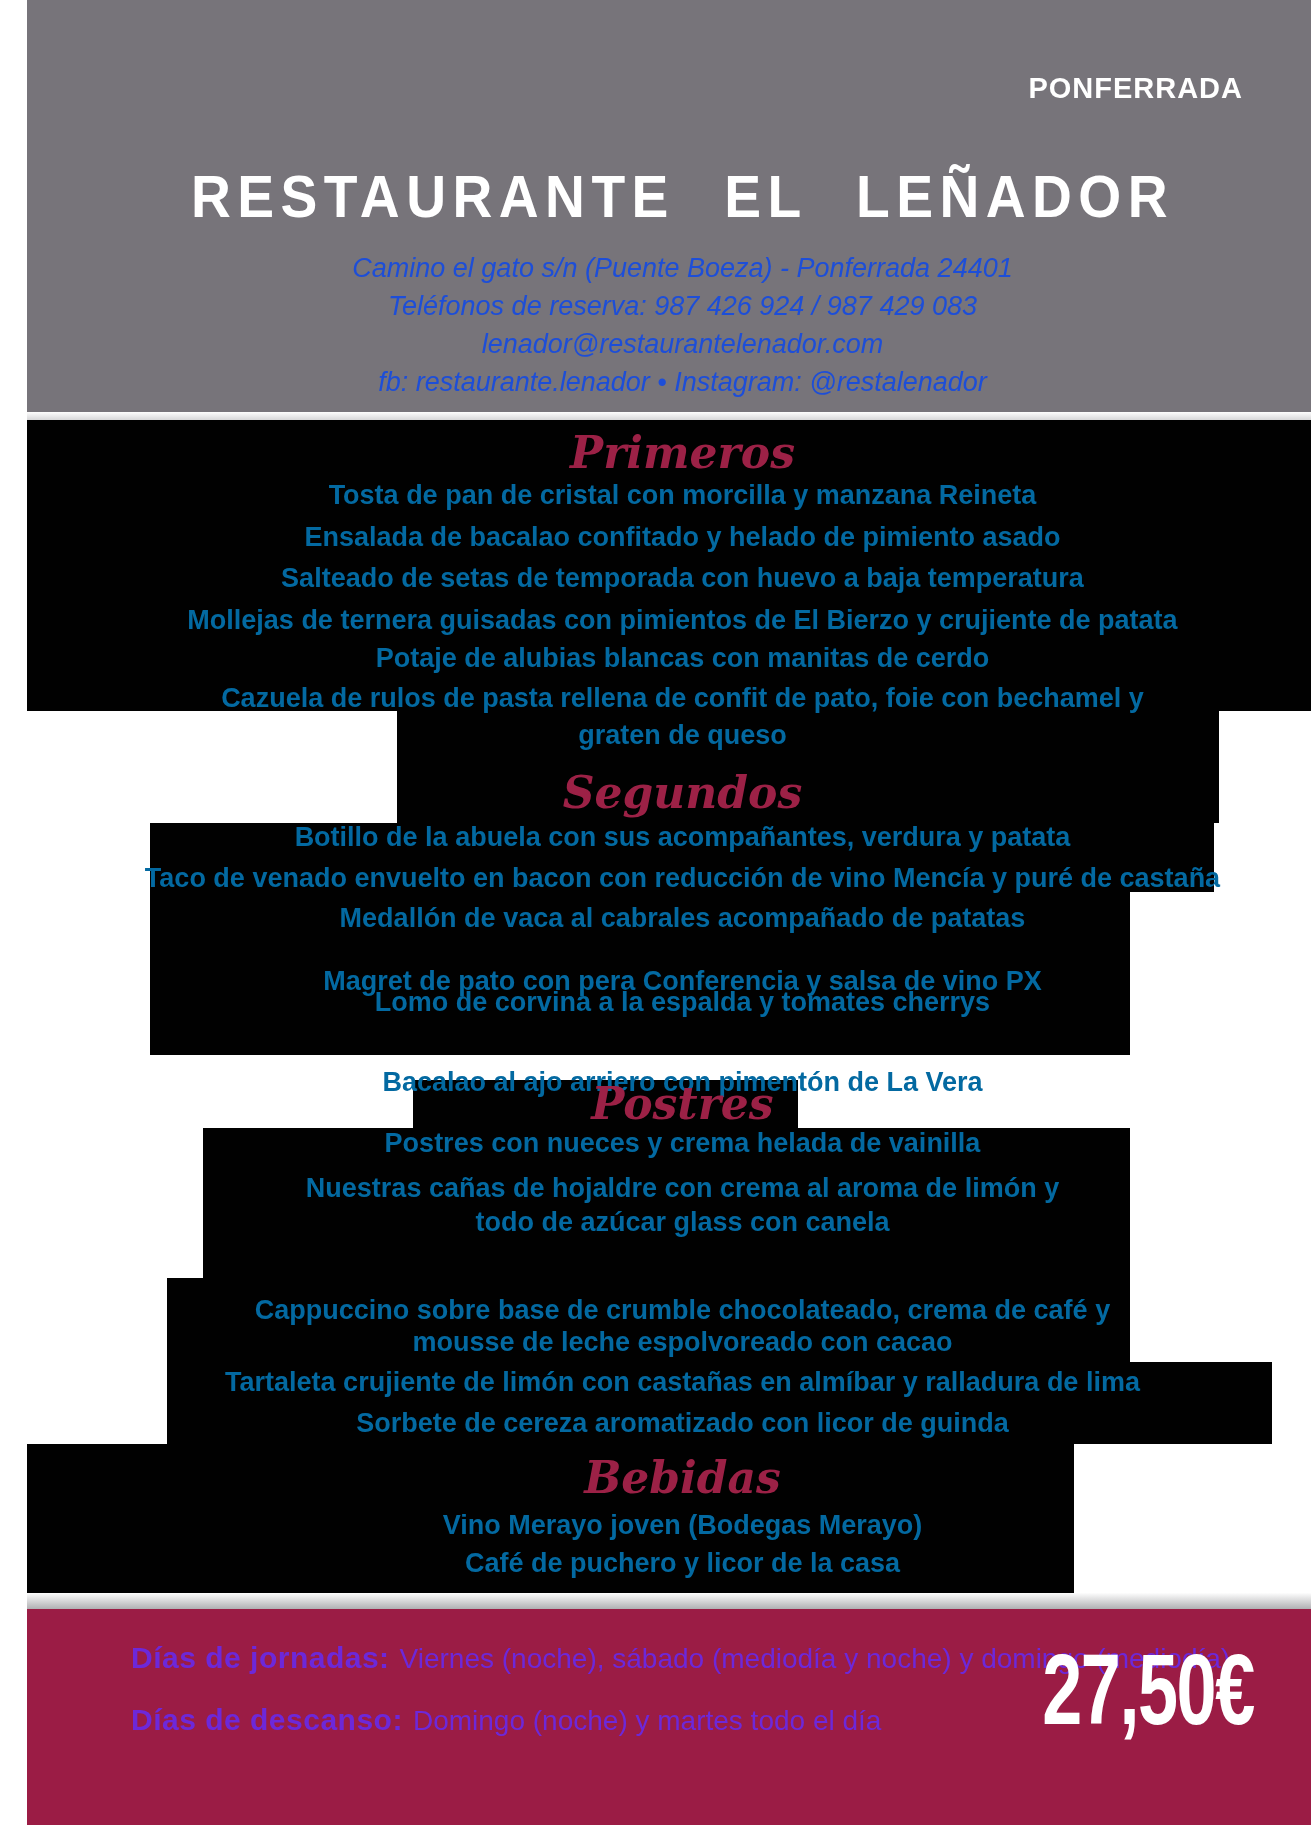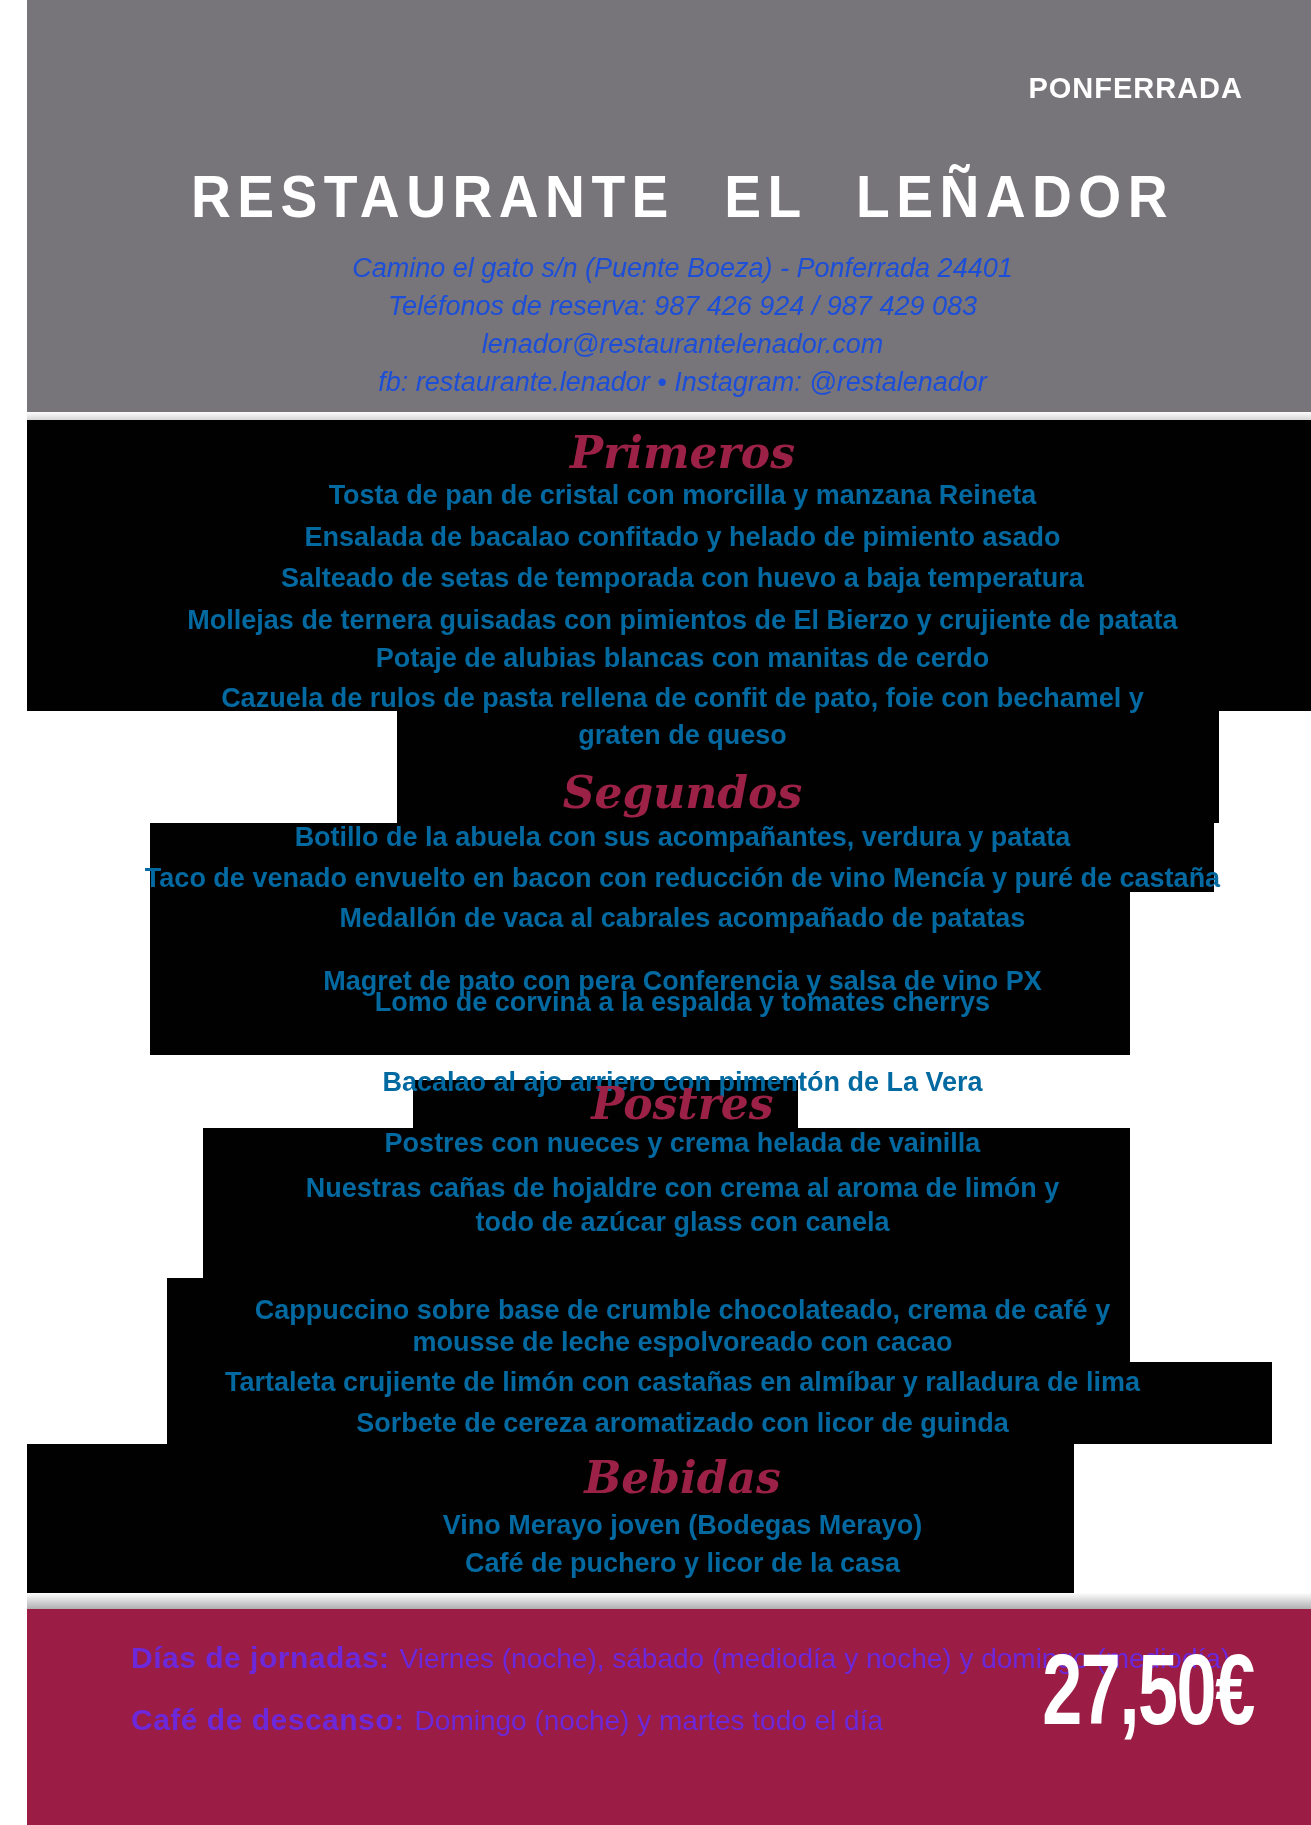--- a/index.html
+++ b/index.html
@@ -103,17 +103,17 @@
   <div class="script" style="top:1450px">Bebidas</div>
   <div class="line" style="top:1505px">Vino Merayo joven (Bodegas Merayo)</div>
   <div class="line" style="top:1543px">Café de puchero y licor de la casa</div>
 
   <div class="foot-edge"></div>
   <div class="footer"></div>
   <div class="foot-row" style="top:1638px">
     <b>Días de jornadas:</b><span>Viernes (noche), sábado (mediodía y noche) y domingo (mediodía)</span>
   </div>
   <div class="foot-row" style="top:1700px">
-    <b>Café de descanso:</b><span>Domingo (noche) y martes todo el día</span>
+    <b>Días de descanso:</b><span>Domingo (noche) y martes todo el día</span>
   </div>
   <div class="price">27,50€</div>
 
 </div>
 
 </body></html>

